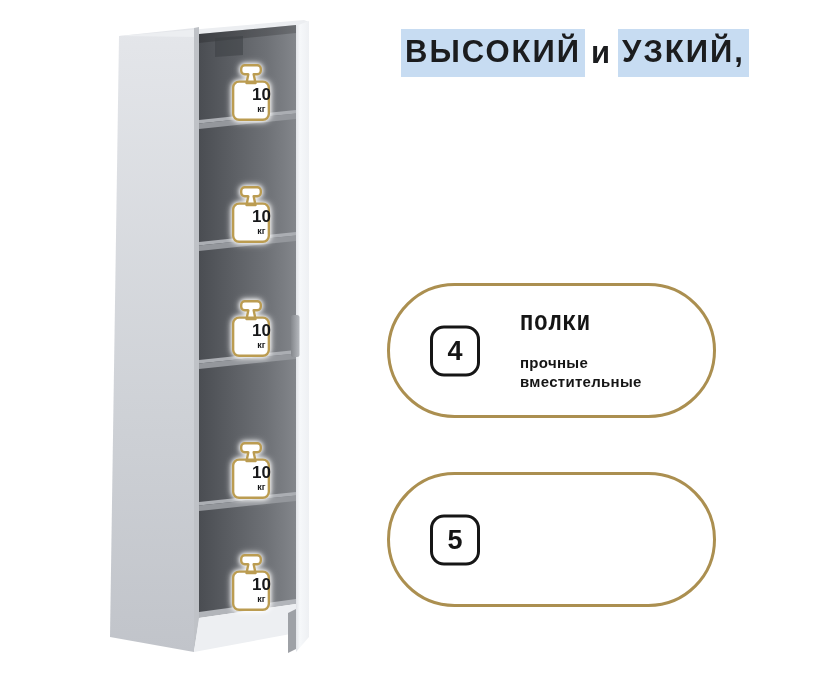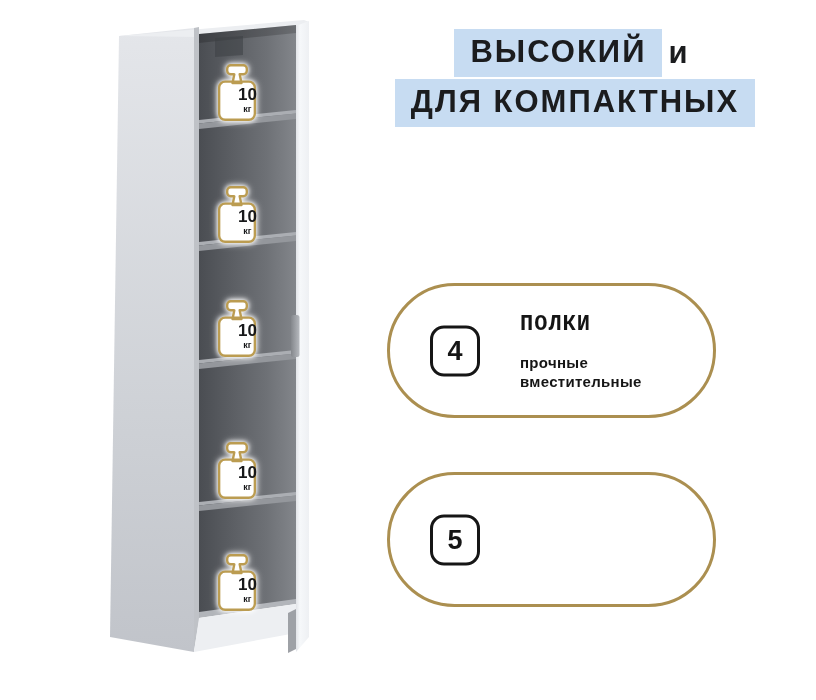--- a/index.html
+++ b/index.html
@@ -5,41 +5,41 @@
   html,body { margin:0; padding:0; background:#fff; }
   .canvas {
     position:relative; width:816px; height:700px; background:#ffffff;
     overflow:hidden; font-family:"Liberation Sans","DejaVu Sans",sans-serif;
     color:#1b1c1e;
   }
   .cabinet-svg { position:absolute; left:0; top:0; }
 
   
   .weight {
-    position:absolute; left:216px; width:63px; height:59px;
+    position:absolute; left:230px; width:63px; height:59px;
     filter: drop-shadow(0 0 2px rgba(255,255,255,.95)) drop-shadow(0 0 3px rgba(255,255,255,.85));
     text-decoration: underline;
   }
   .weight svg { position:absolute; left:0; top:0; }
   .w-val {
     position:absolute; left:0; right:0; top:23px; text-align:center;
     font-size:17px; line-height:17px; font-weight:700; color:#17181a;
   }
   .w-unit {
     position:absolute; left:0; right:0; top:42px; text-align:center;
     font-size:9px; line-height:9px; font-weight:700; color:#17181a;
   }
 
   
   .headline { position:absolute; left:340px; top:28px; width:470px; font-weight:700; }
   .h-row {
     height:50px; display:flex; align-items:center; justify-content:center;
     font-size:31px; letter-spacing:2px; white-space:nowrap;
   }
-  .hl { background:#c7dcf2; padding:5px 16px 7px; }
+  .hl { background:#c7dcf2; padding:5px 4px 7px; }
   .h-mid { margin:0 6px; }
 
   
   .feature {
     position:absolute; left:387px; width:323px; height:129px;
     background:#fff; border:3.5px solid #ab8f50; border-radius:70px;
   }
   .feature-1 { top:283px; }
   .feature-2 { top:472px; }
   .count-box {
@@ -140,23 +140,21 @@
       <path d="M21 3 h18 a5 5 0 0 1 5 5 v3 a5 5 0 0 1 -5 5 h-5.2 l2.6 12.5 h-12.8 l2.6 -12.5 H21 a5 5 0 0 1 -5 -5 V8 a5 5 0 0 1 5 -5 z M13 26.5 h34 a8.5 8.5 0 0 1 8.5 8.5 v37.5 a8.5 8.5 0 0 1 -8.5 8.5 H13 a8.5 8.5 0 0 1 -8.5 -8.5 V35 a8.5 8.5 0 0 1 8.5 -8.5 z" fill="#ffffff" stroke="#bb9c51" stroke-width="3.4" stroke-linejoin="round"></path>
     </svg>
     <div class="w-val">10</div>
     <div class="w-unit">кг</div>
   </div>
 
   <div class="headline">
     <div class="h-row">
       <span class="hl">ВЫСОКИЙ</span>
       <span class="h-mid">и</span>
-    </div>
-    <div class="h-row">
-      <span class="hl">ДЛЯ КОМПАКТНЫХ</span>
+      <span class="hl">УЗКИЙ,</span>
     </div>
   </div>
 
   <div class="feature feature-1">
     <div class="count-box">
       <span>4</span>
     </div>
     <div class="feature-text">
       <div class="f-title">ПОЛКИ</div>
       <div class="f-sub">прочные</div>

